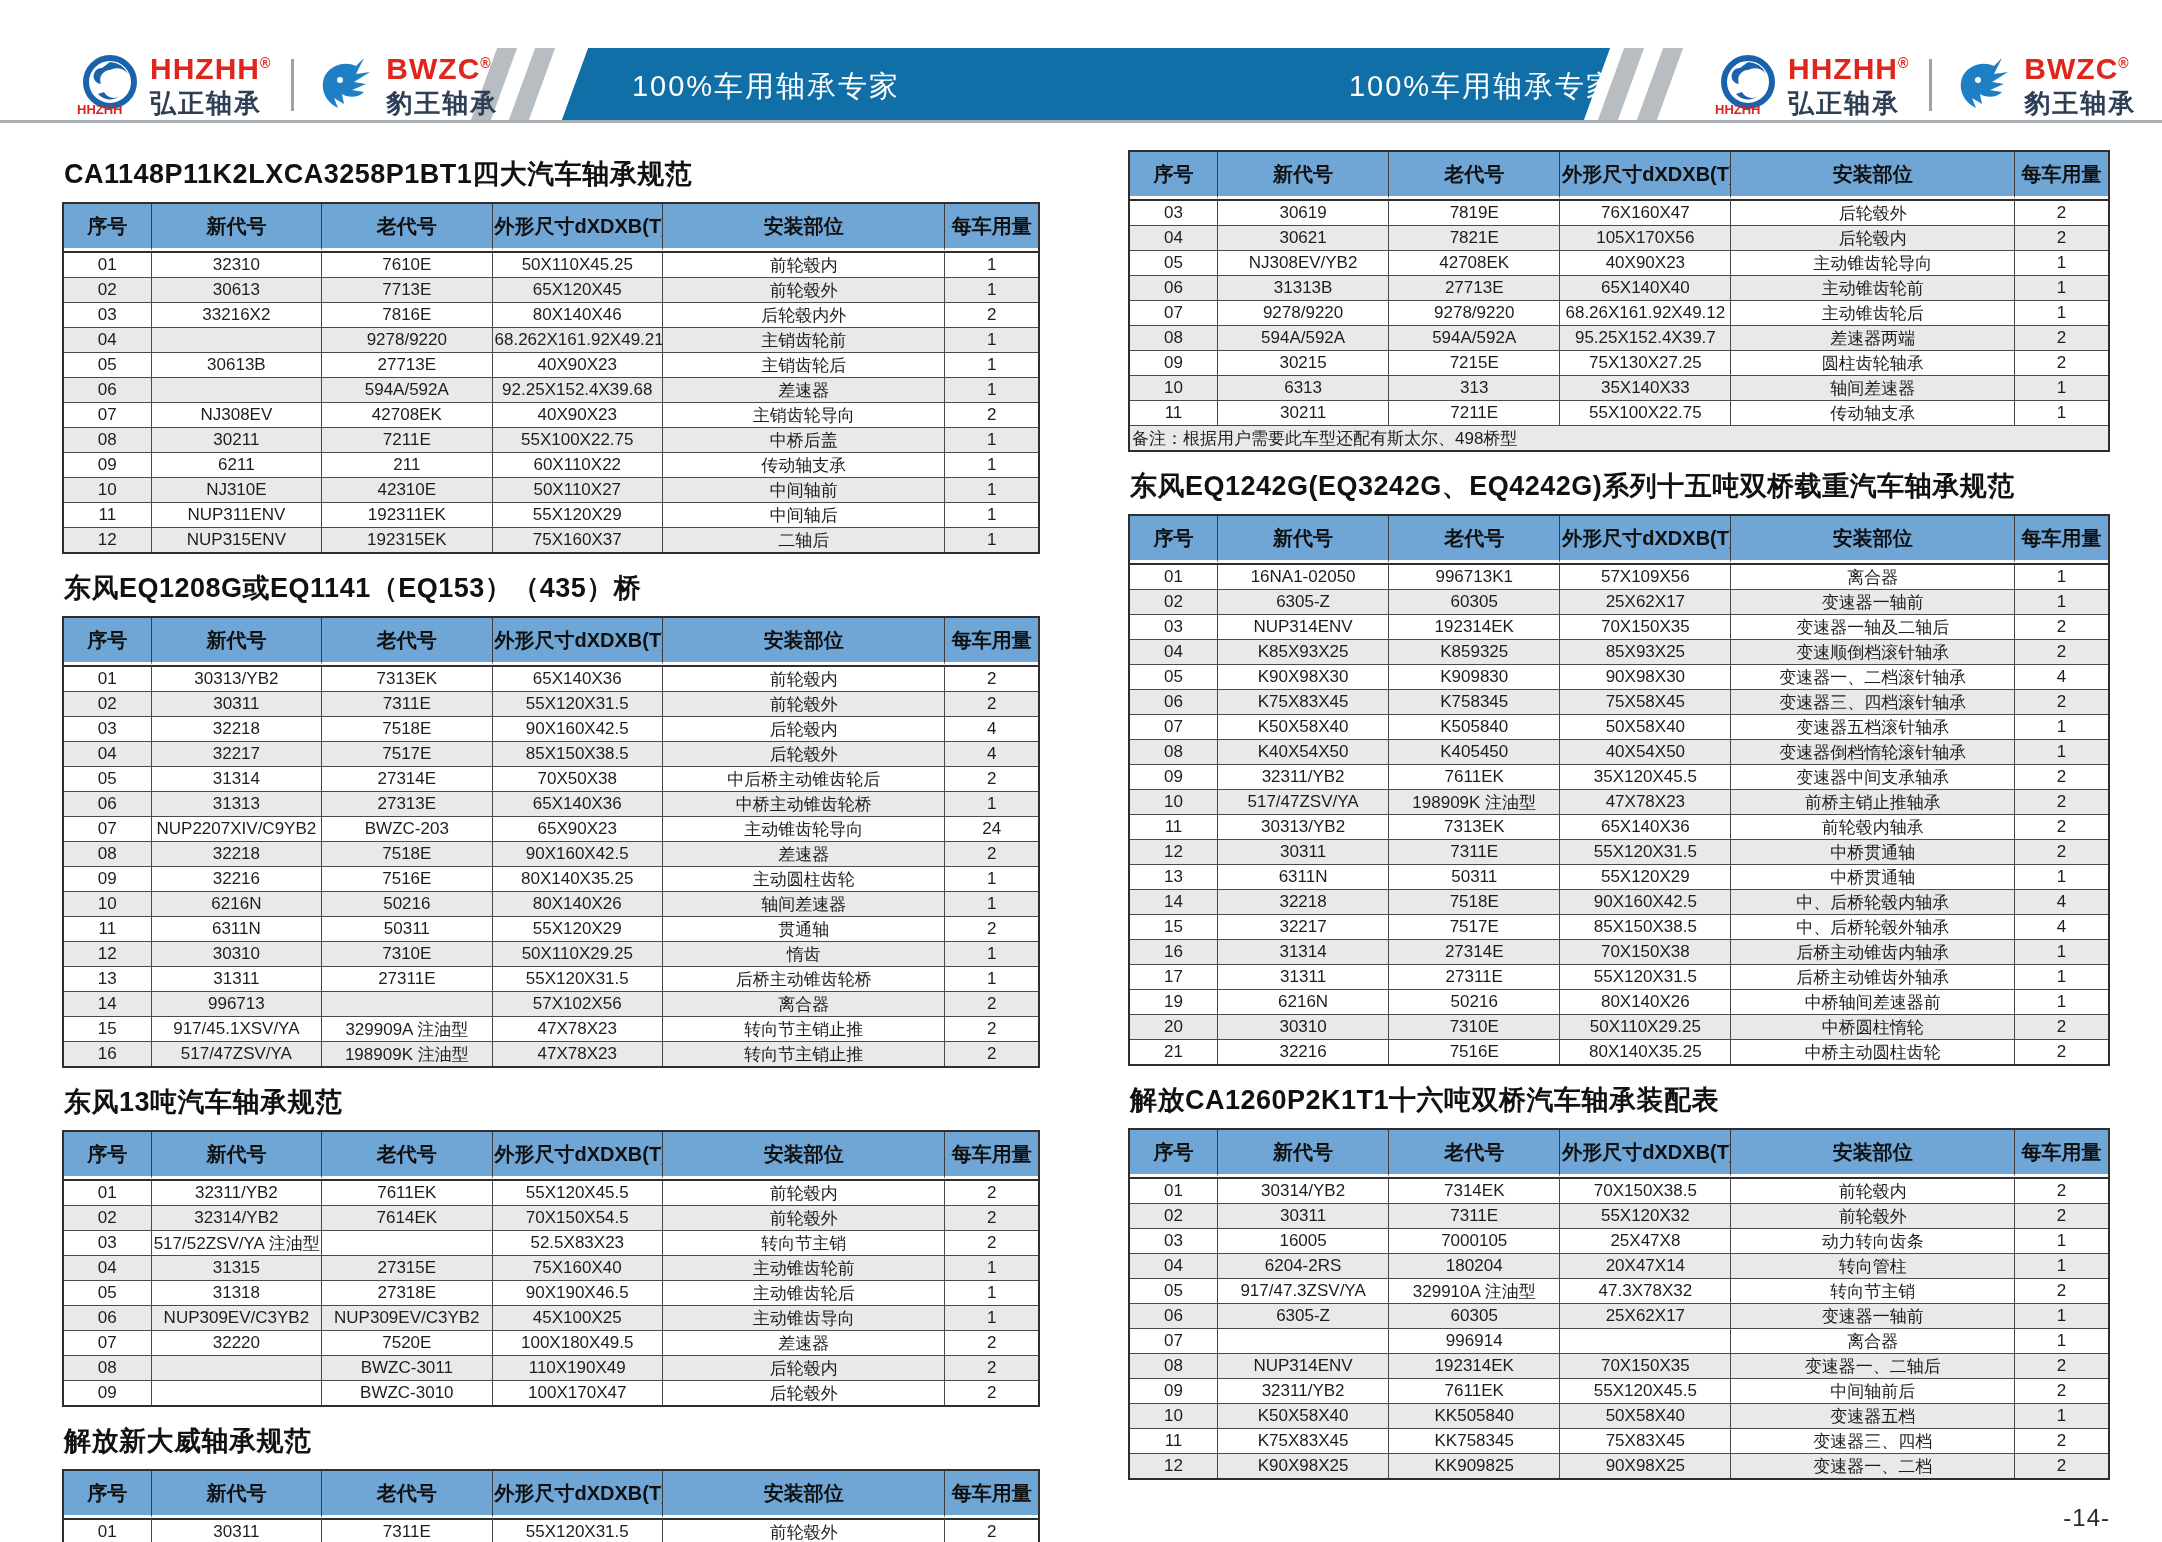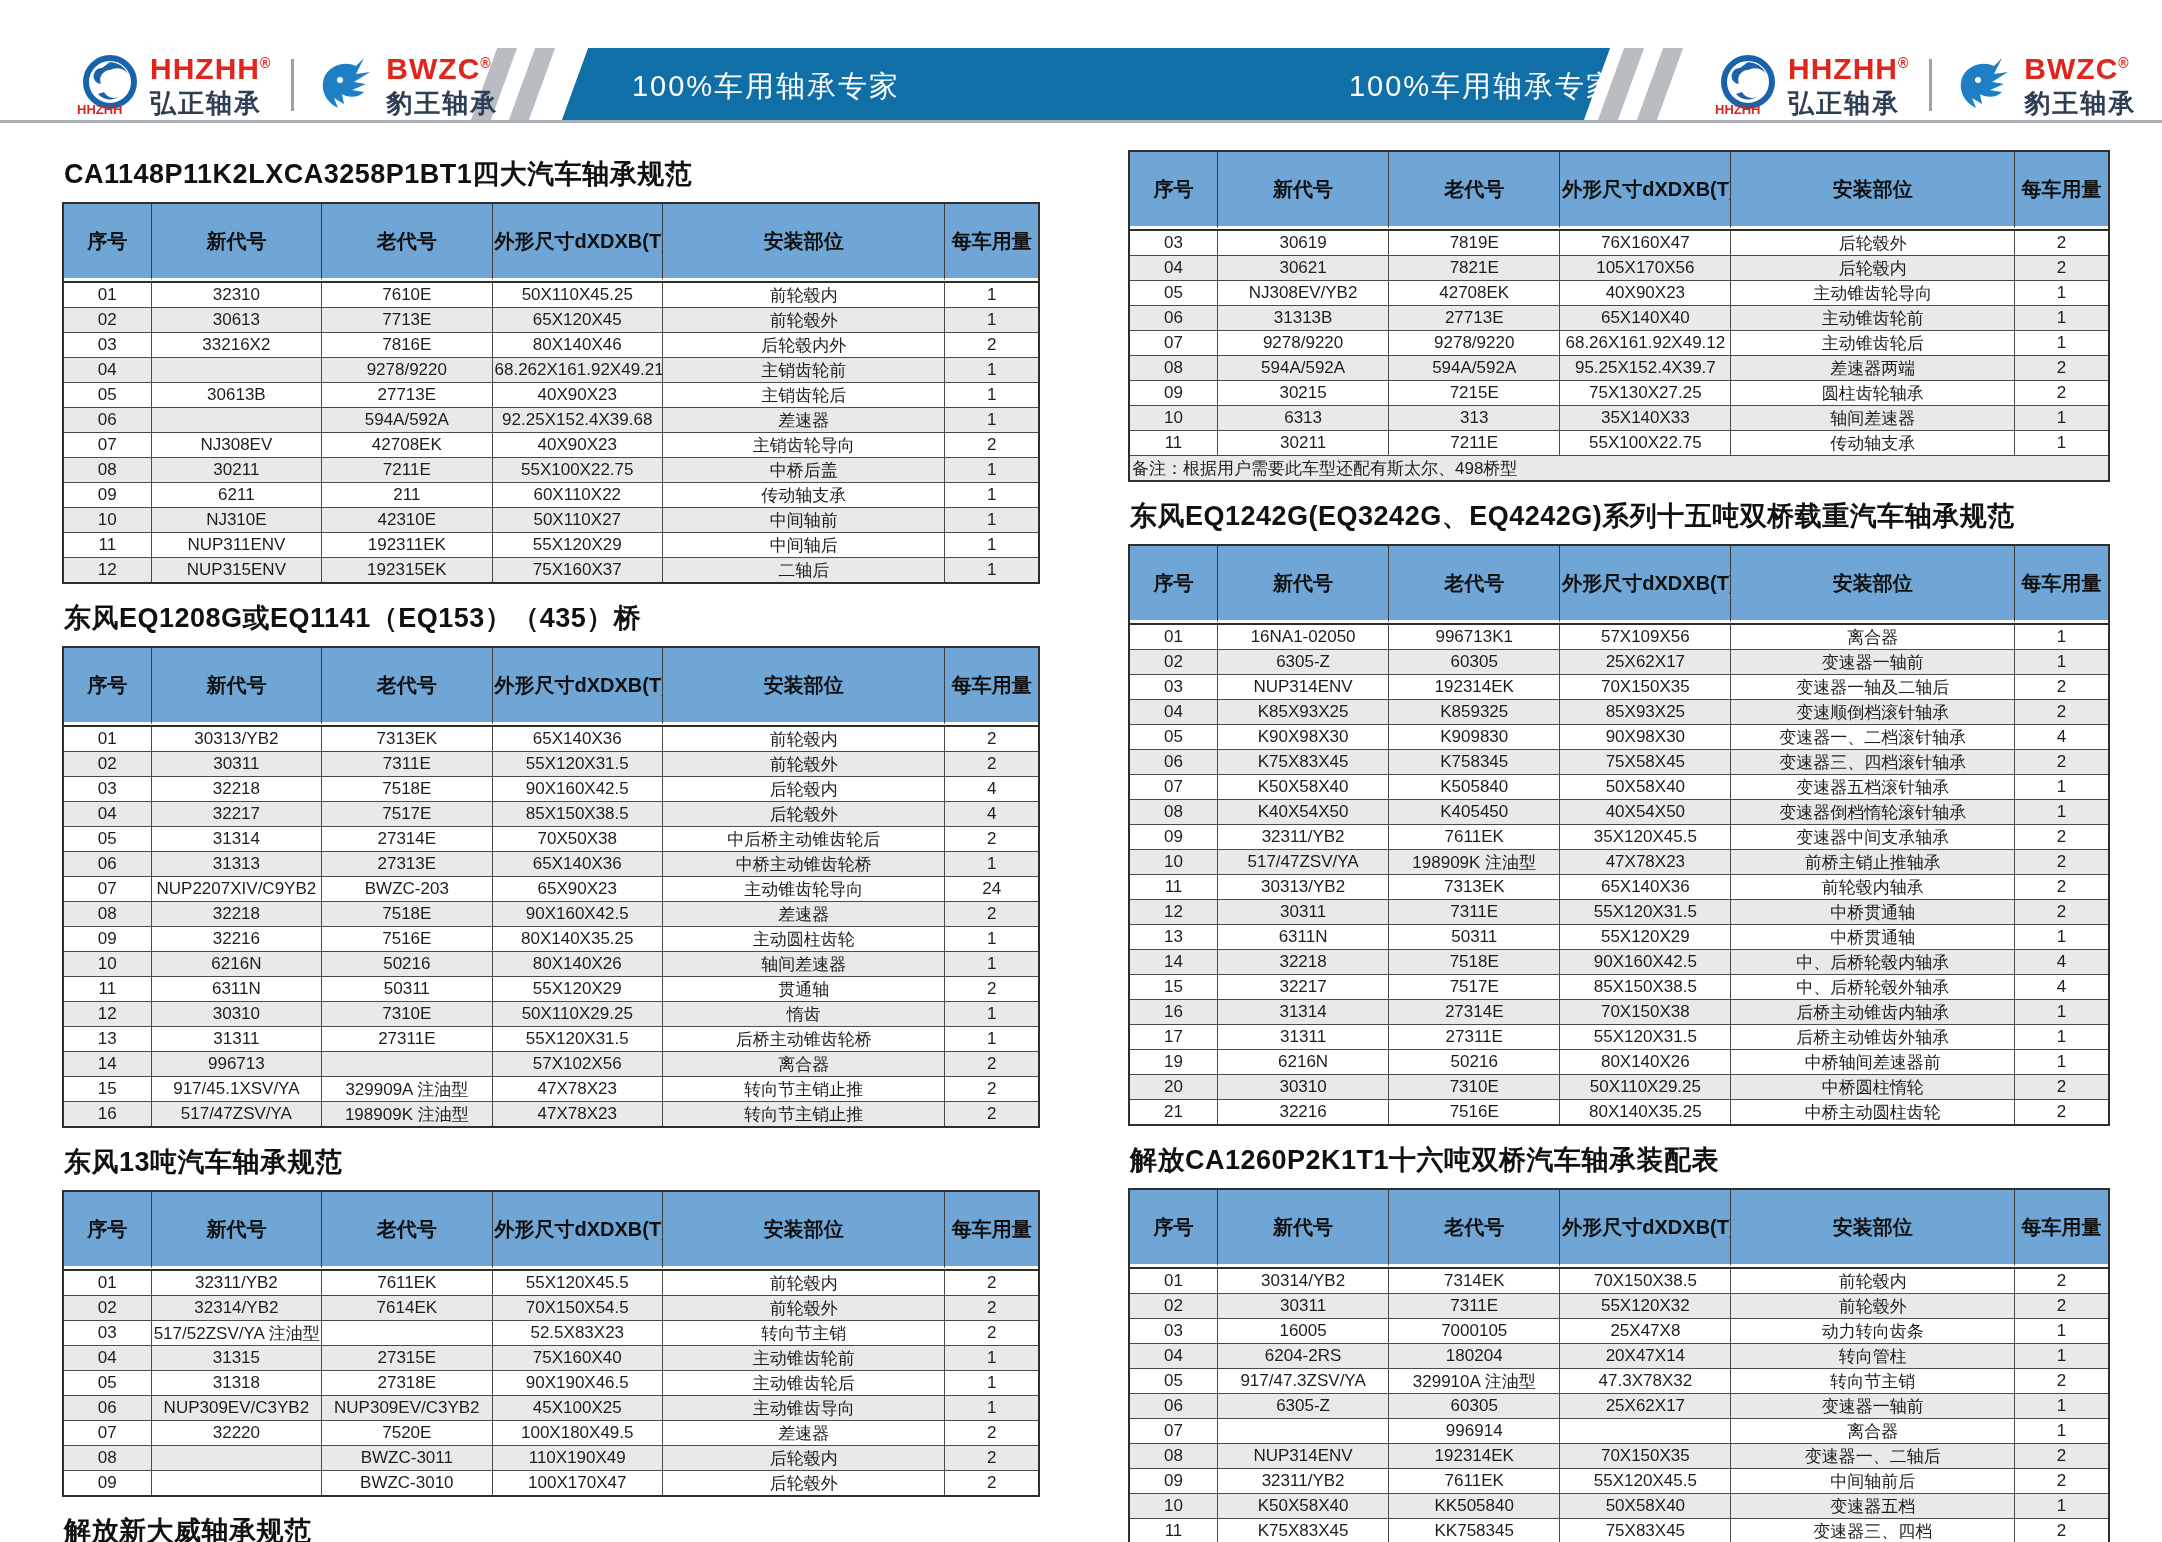--- a/index.html
+++ b/index.html
@@ -29,21 +29,21 @@
   
   .page-col{position:absolute;top:148px;}
   .col-left{left:62px;width:978px;}
   .col-right{left:1128px;width:982px;top:150px;}
 
   .tbl-title{font-size:27px;font-weight:bold;color:#111;margin:16px 0 10px 2px;letter-spacing:0.5px;white-space:nowrap;}
   [data-tables] > .tbl-title:first-child{margin-top:8px;}
 
   table.spec-table{width:100%;table-layout:fixed;border-collapse:separate;border-spacing:0;border:2px solid #2e2e2e;background:#fff;}
   col.c0{width:9%;} col.c1{width:17.5%;} col.c2{width:17.5%;} col.c3{width:17.5%;} col.c4{width:29%;} col.c5{width:9.5%;}
-  .spec-table th{background:#6FA6D6;height:42px;font-size:20px;font-weight:600;color:#101010;border-right:1px solid #3c3c3c;border-bottom:3px solid #fbfbfb;padding:16px 2px;white-space:nowrap;overflow:hidden;}
+  .spec-table th{background:#6FA6D6;height:42px;font-size:20px;font-weight:600;color:#101010;border-right:1px solid #3c3c3c;border-bottom:3px solid #fbfbfb;padding:1px 2px;white-space:nowrap;overflow:hidden;}
   .spec-table th:last-child{border-right:none;}
   .spec-table td{height:24px;font-size:17px;color:#1d1d1d;text-align:center;border-right:1px solid #4a4a4a;border-bottom:1px solid #4a4a4a;padding:0 2px;white-space:nowrap;overflow:hidden;}
   .spec-table td:last-child{border-right:none;}
   .spec-table tbody tr:first-child td{border-top:2px solid #2e2e2e;}
   .spec-table tbody tr:last-child td{border-bottom:none;}
   .spec-table tr.alt td{background:#e9e9e9;}
   .spec-table tr.note-row td{text-align:left;font-size:17px;}
 
   .page-num{position:absolute;top:1340px;font-size:24px;color:#2a2a2a;letter-spacing:1px;}
   .pn-right{right:6px;}

